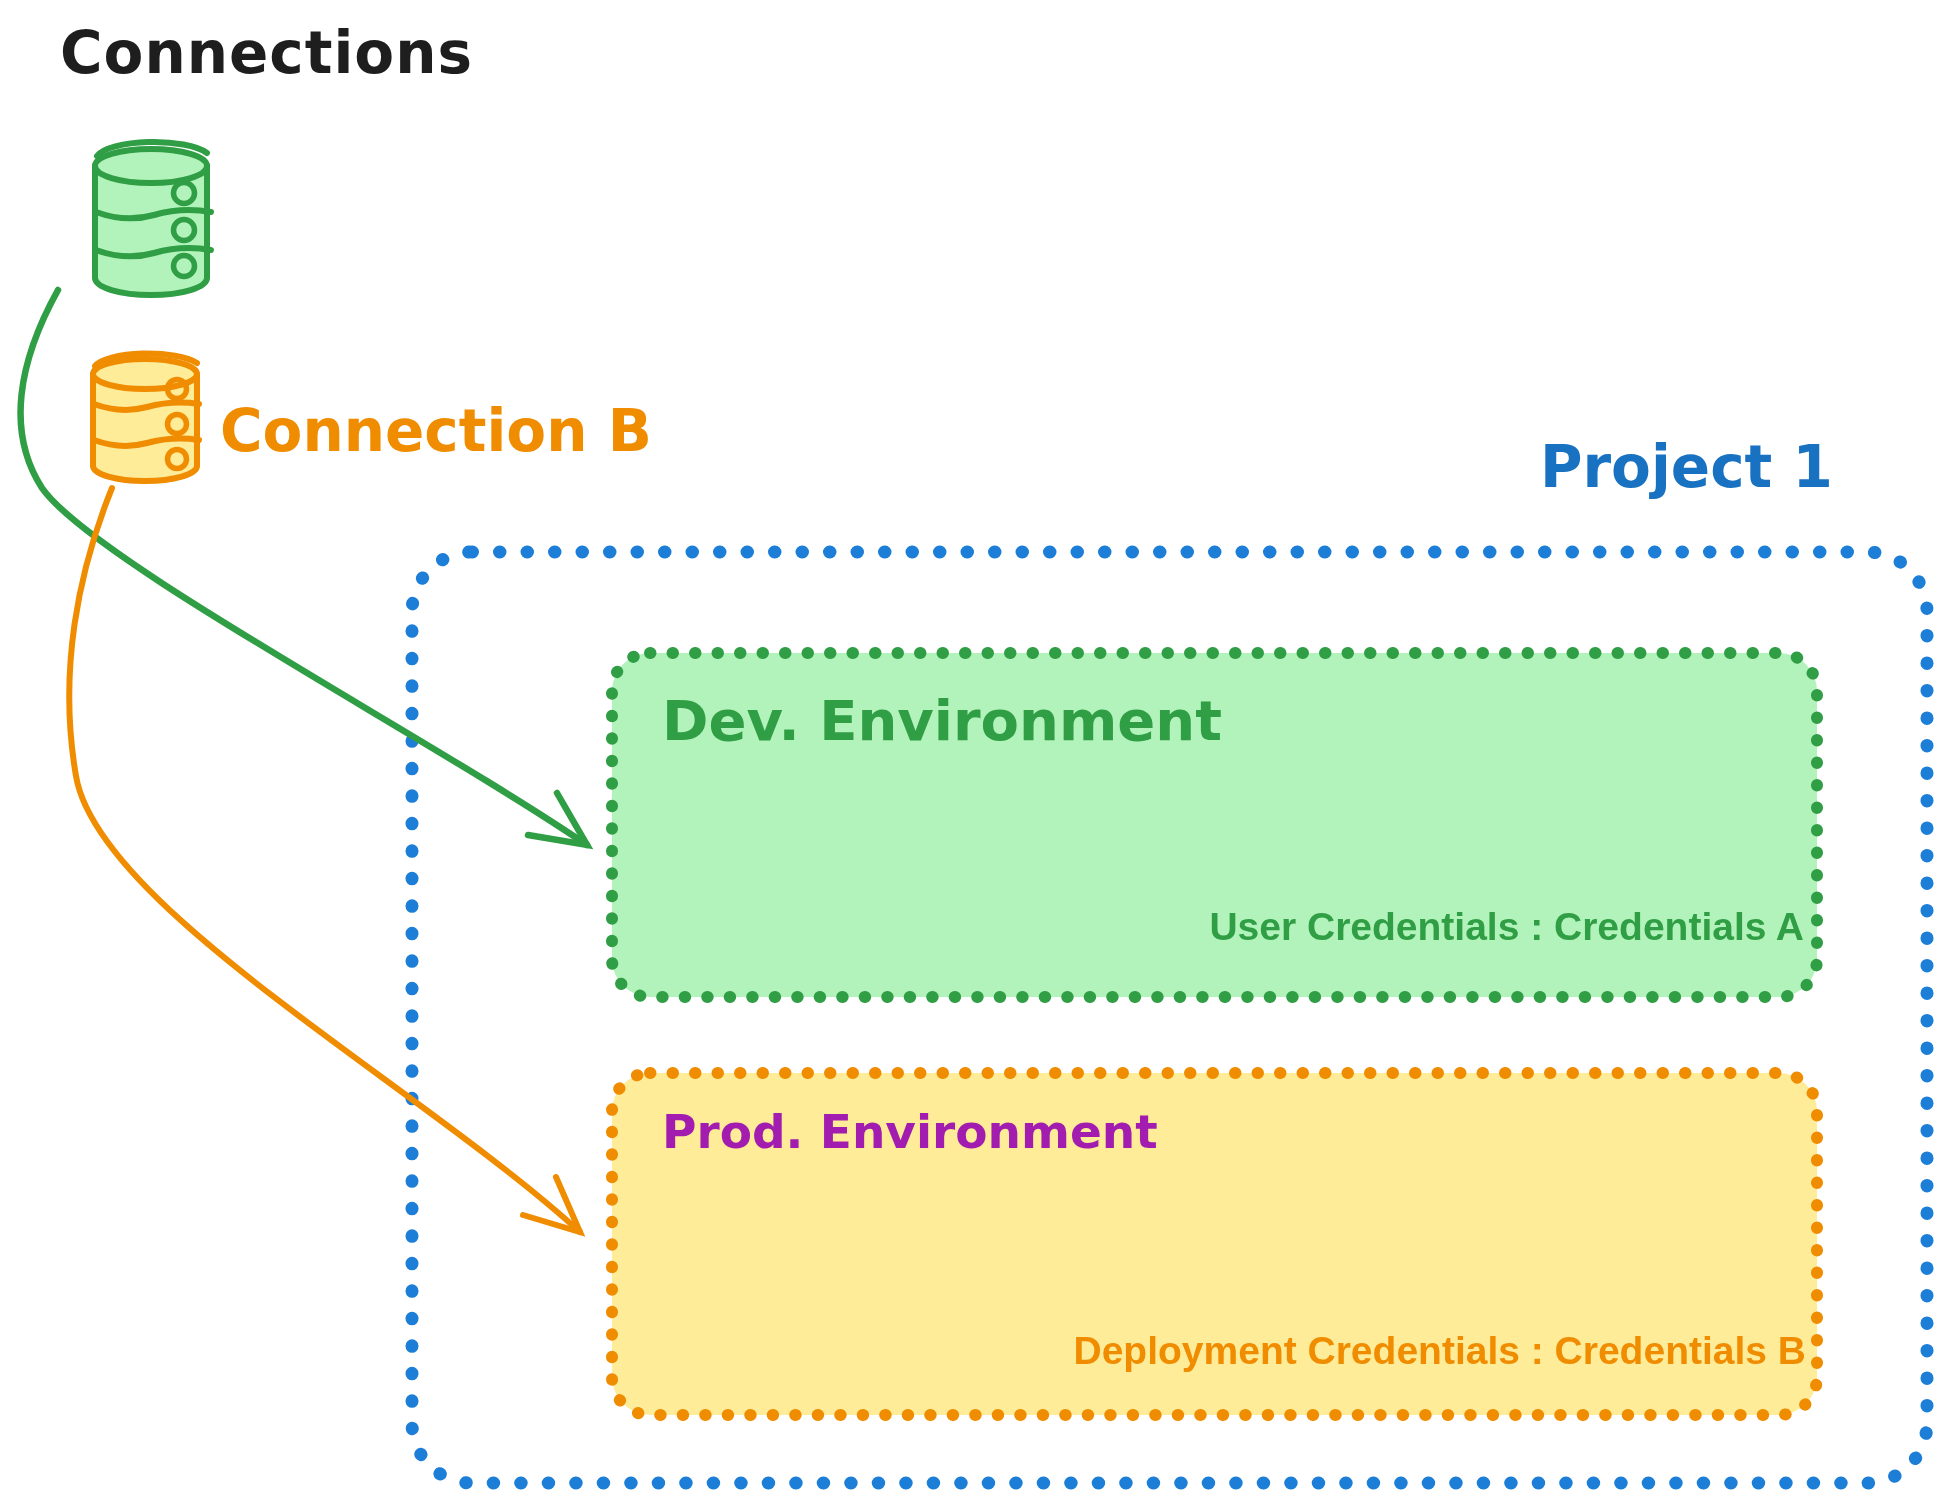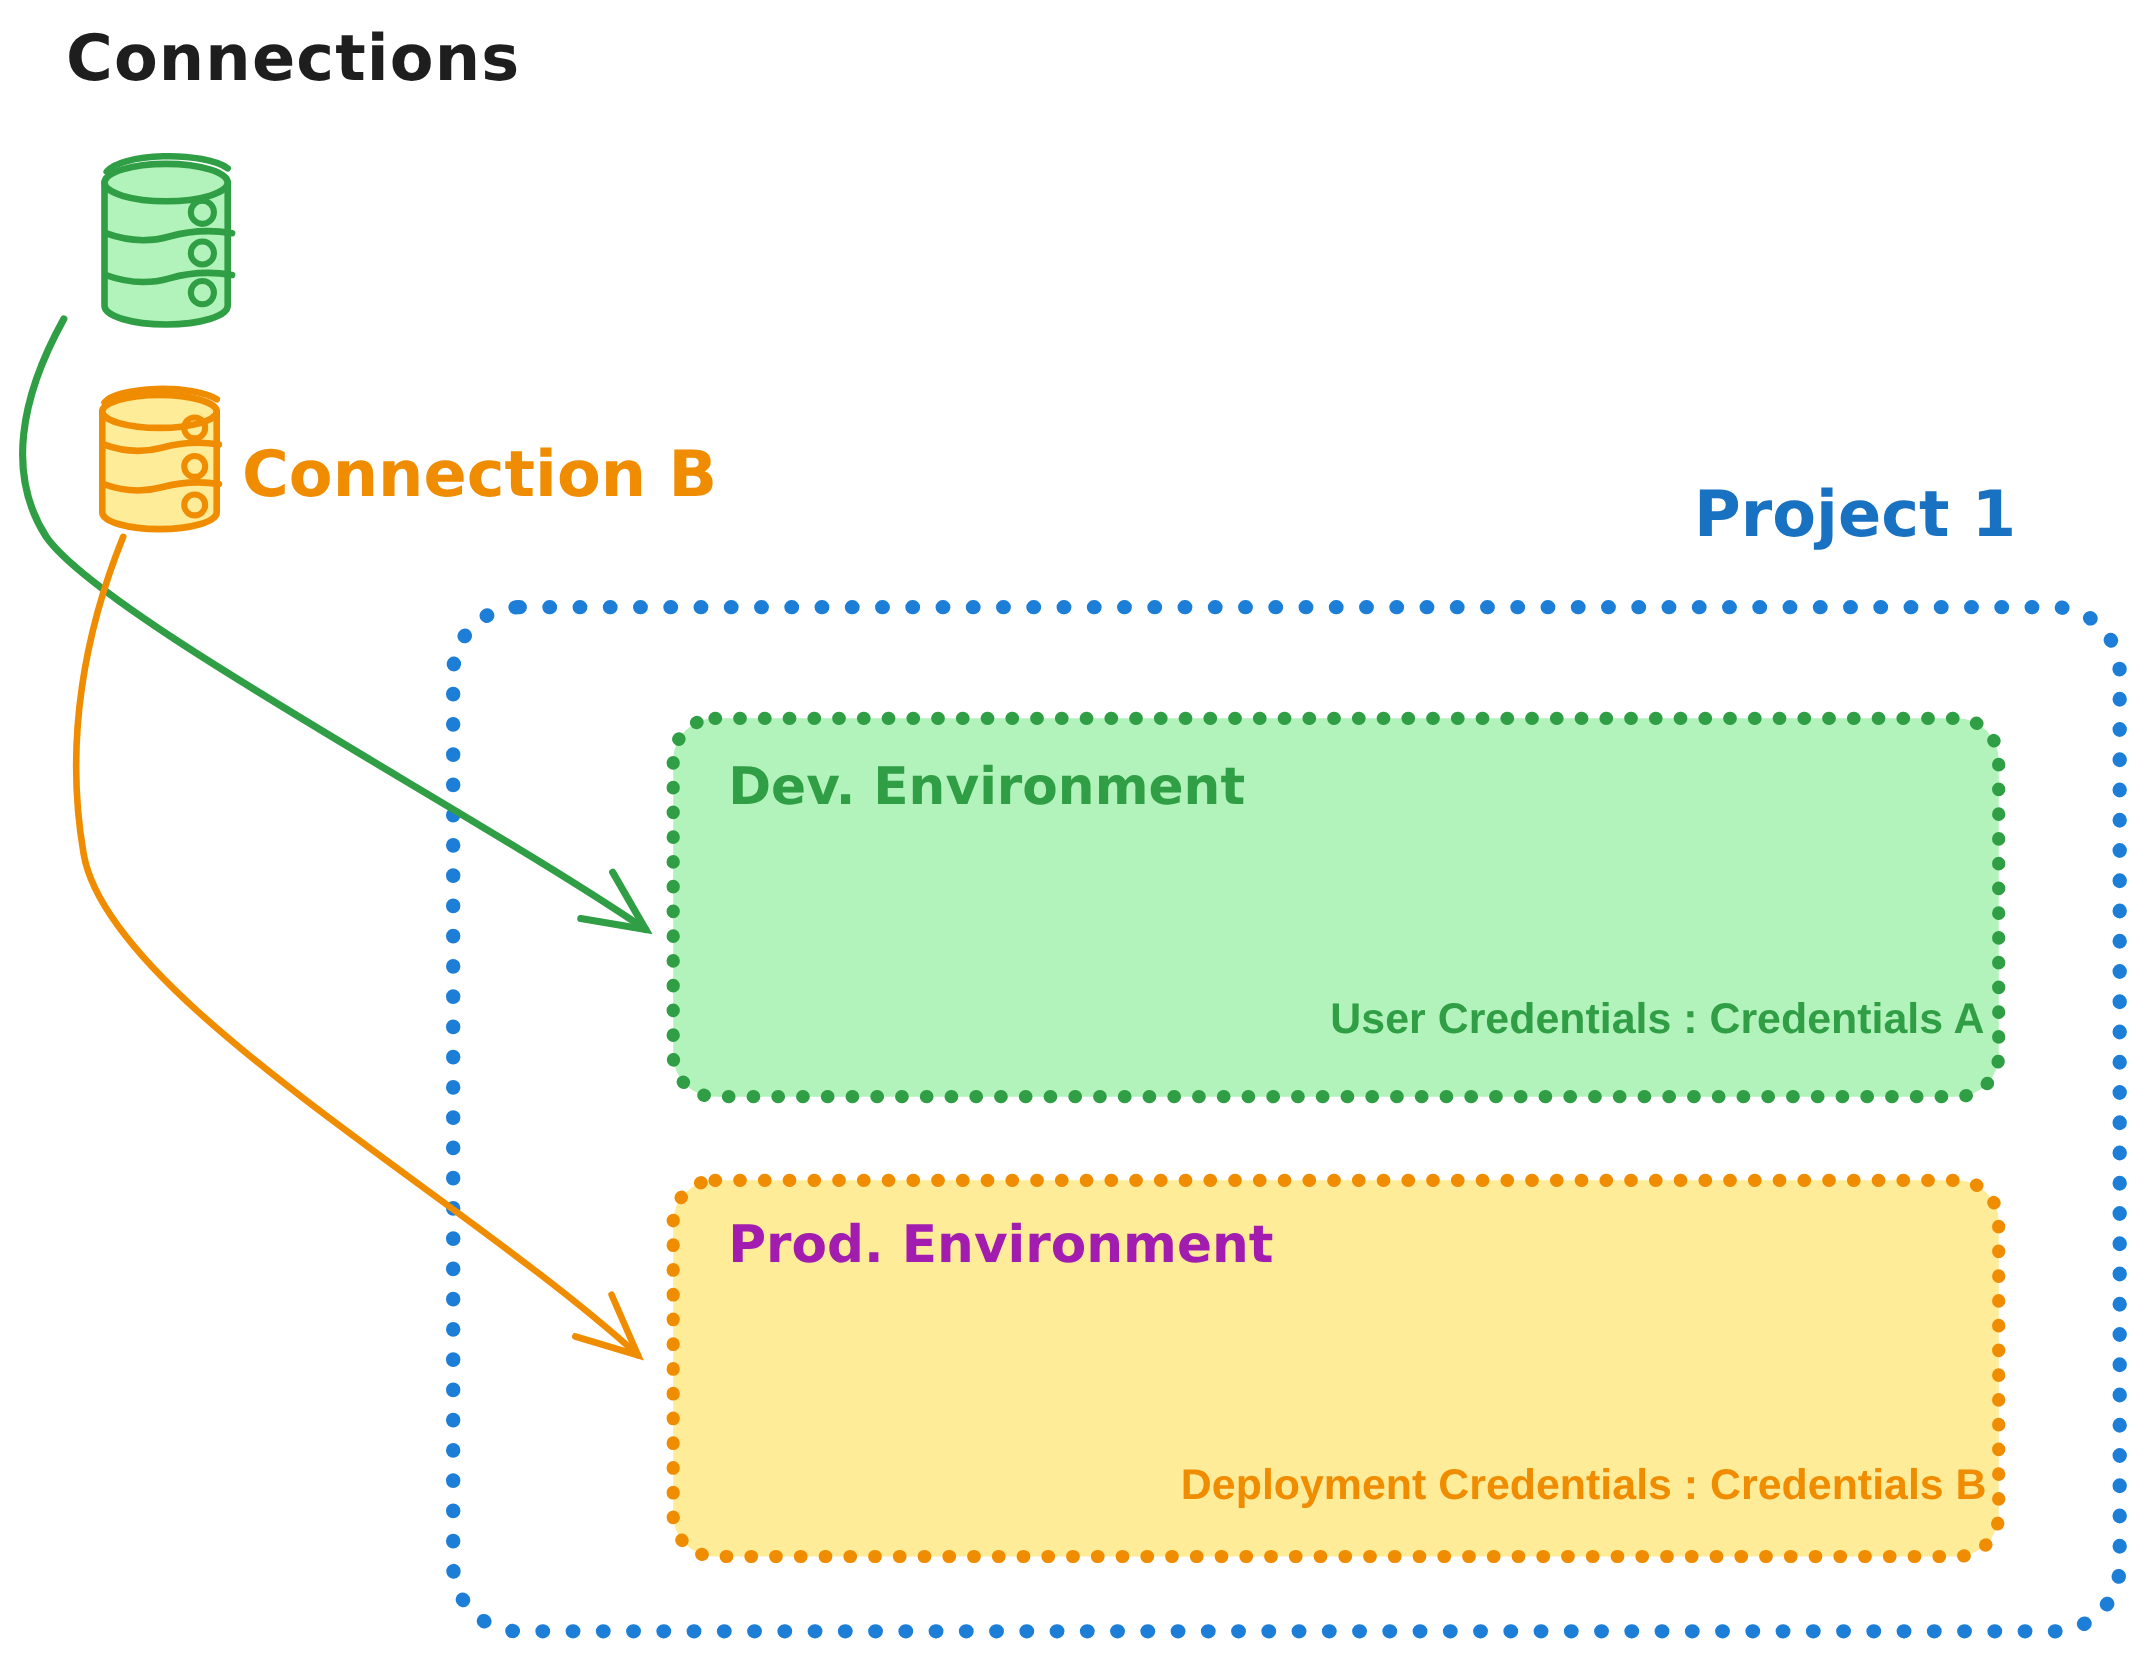--- a/index.html
+++ b/index.html
@@ -10,21 +10,21 @@
     overflow:hidden;
     font-family:"DejaVu Sans", sans-serif;
     padding-left:44px;
   }
   .layer { position:absolute; left:0; top:0; }
   .txt { position:absolute; white-space:nowrap; line-height:1.1; font-weight:700; }
   .title        { left:60px;  top:22px;   font-size:58px; color:#1e1e1e; letter-spacing:1px; }
   .conn-a-label { left:228px; top:188px;  font-size:44px; color:#2f9e44; }
   .conn-b-label { left:220px; top:400px;  font-size:58px; color:#f08c00; }
   .project-label{ left:1540px;top:424px;  font-size:58px; color:#1971c2;margin-top:12px; }
-  .dev-name     { left:662px; top:690px;  font-size:47px; color:#2f9e44; }
+  .dev-name     { left:662px; top:690px;  font-size:56px; color:#2f9e44; }
   .prod-name    { left:662px; top:1106px; font-size:47px; color:#a21caf; }
   .mono { font-family:Liberation Sans, sans-serif; font-size:39px; font-weight:700; text-align:left; }
   .dev-cred  { right:188px; top:906px;  color:#2f9e44; }
   .prod-cred { right:186px; top:1330px; color:#f08c00; }
 </style>
 </head>
 <body>
 
 <div class="canvas">
 

